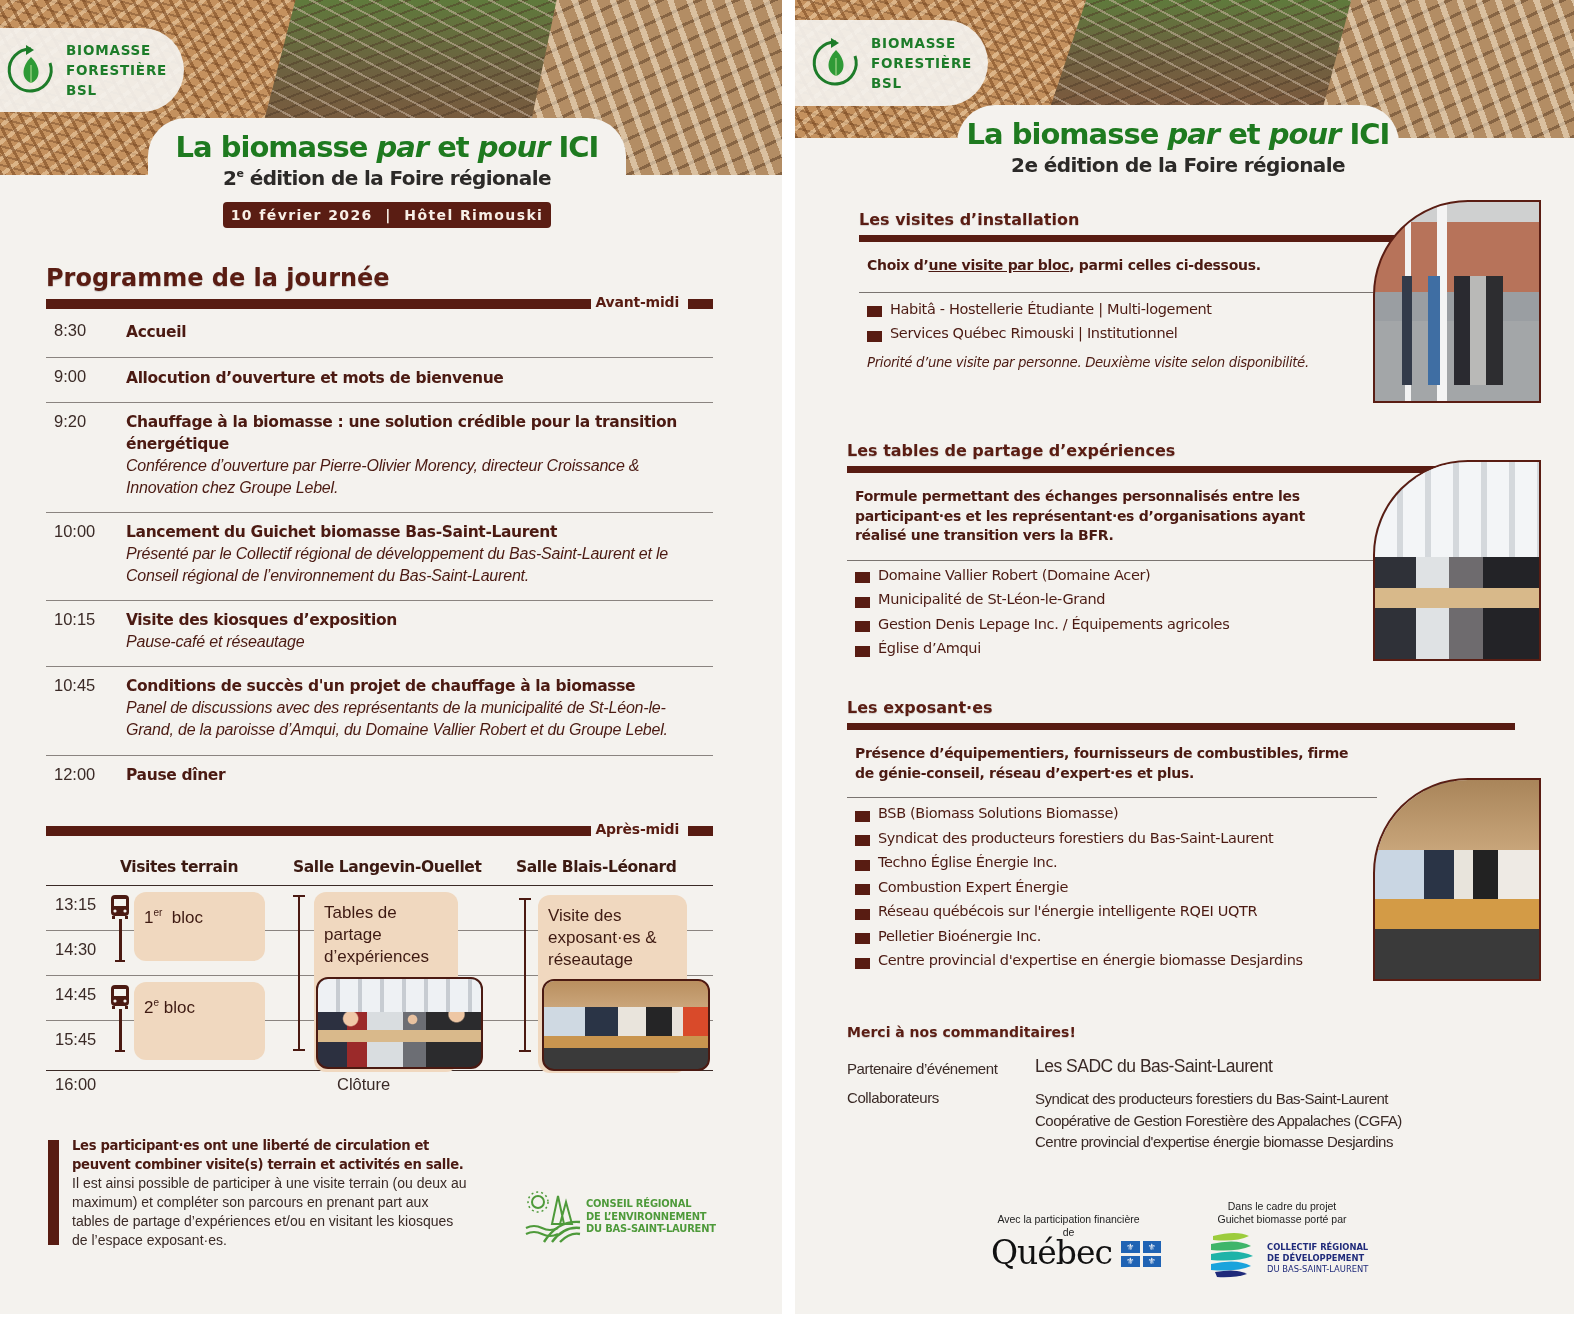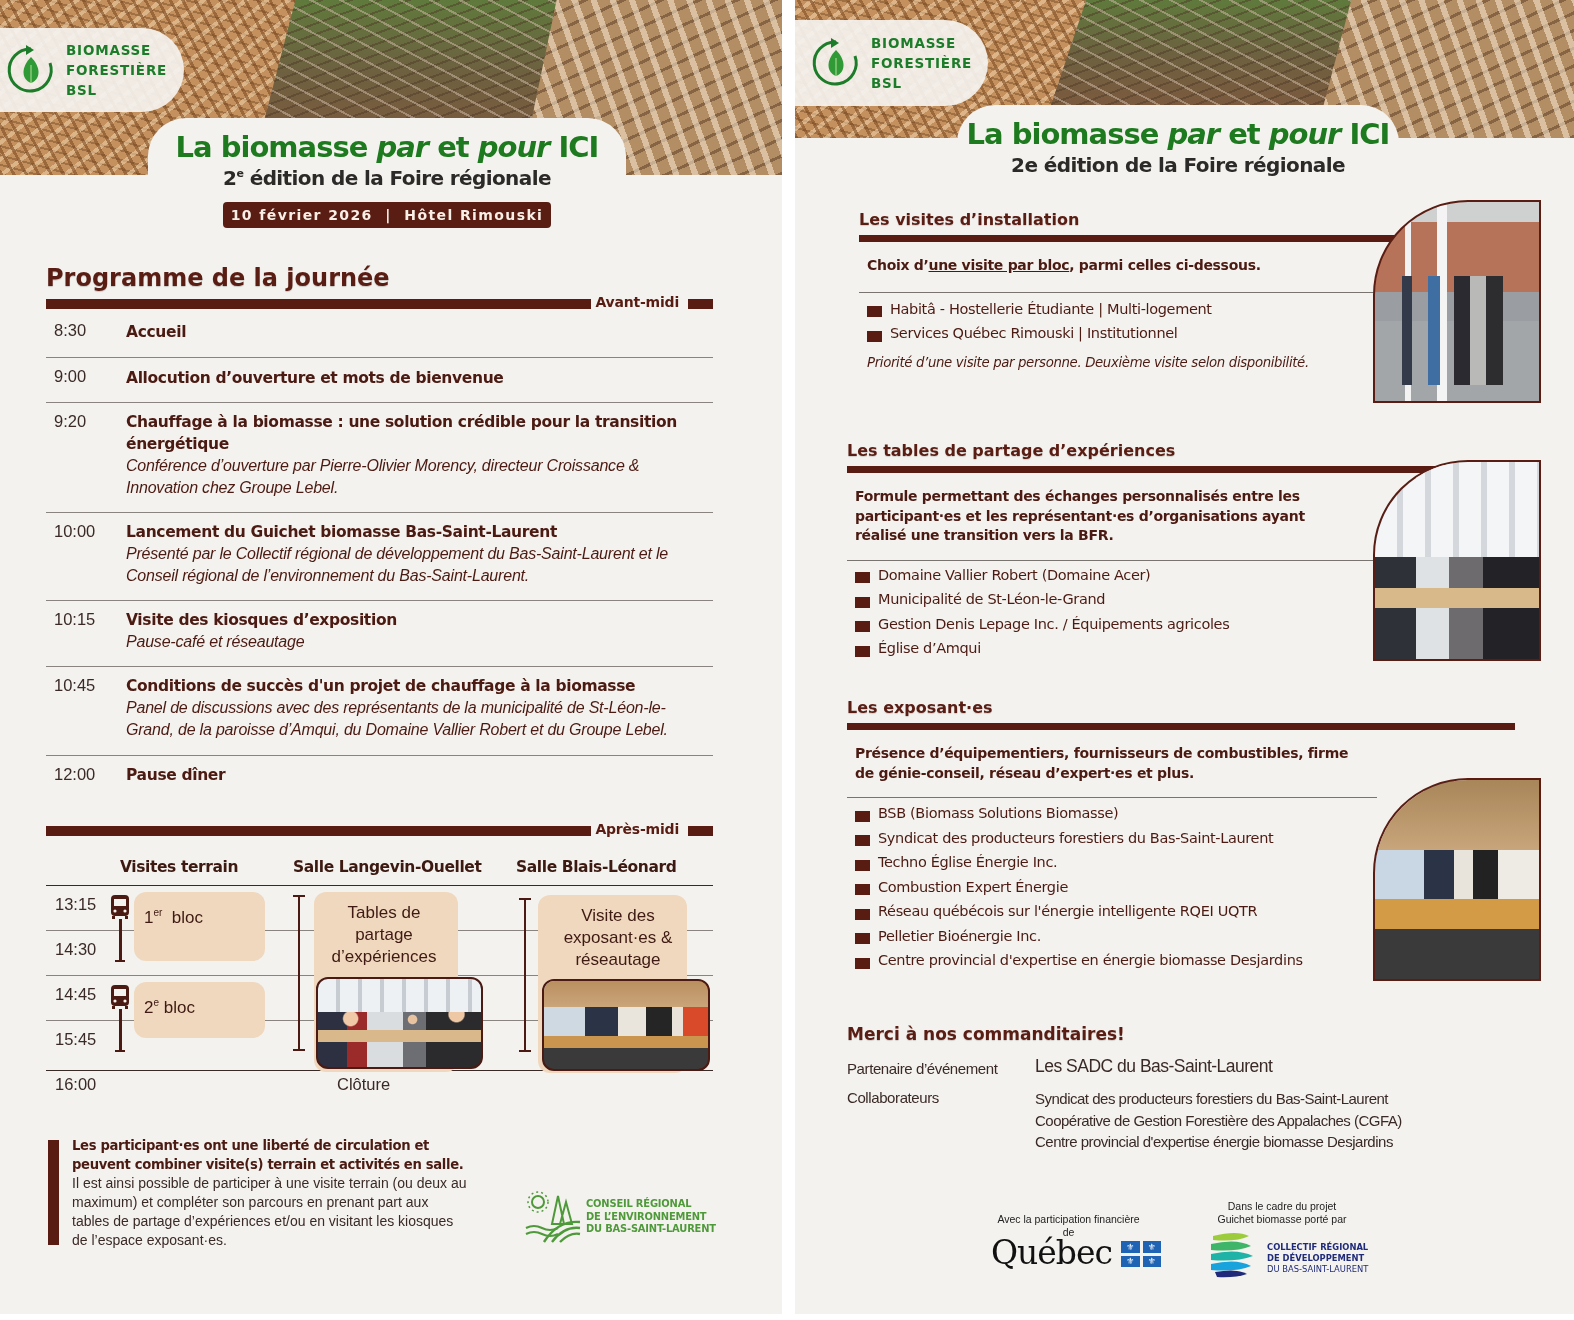--- a/index.html
+++ b/index.html
@@ -54,21 +54,21 @@
   .prog-row .time { position: absolute; left: 8px; top: 0; font-family: "Liberation Sans", sans-serif; font-size: 16.5px; color: #3a2a26; }
   .prog-row .ptitle { position: absolute; left: 80px; top: 0; width: 580px; font-family: "DejaVu Sans", sans-serif; font-weight: bold; font-size: 15.5px; color: #4b1a12; line-height: 22px; letter-spacing: -.35px; }
   .prog-row .pdesc { display: block; font-family: "Liberation Sans", sans-serif; font-weight: normal; font-style: italic; font-size: 16px; line-height: 22px; color: #4b1a12; letter-spacing: -.2px; }
 
   
   .col-head { position: absolute; top: 858px; font-family: "DejaVu Sans", sans-serif; font-weight: bold; font-size: 15.5px; color: #3c1a12; letter-spacing: -.4px; }
   .grid-line { position: absolute; left: 46px; width: 667px; height: 0; border-top: 1.5px solid #8a8480; }
   .grid-line.dark { border-top-color: #3a2a26; }
   .grid-time { position: absolute; left: 55px; font-family: "Liberation Sans", sans-serif; font-size: 16.5px; color: #3a2a26; }
   .block-box { position: absolute; background: #f0d8bf; border-radius: 12px; }
-  .block-box .blabel { position: absolute; left: 10px; top: 10px; font-family: "Liberation Sans", sans-serif; font-size: 17px; color: #3e1a12; line-height: 22px; text-align: center; }
+  .block-box .blabel { position: absolute; left: 10px; top: 10px; font-family: "Liberation Sans", sans-serif; font-size: 17px; color: #3e1a12; line-height: 22px; }
   .block-box .blabel sup { font-size: 10px; }
   .bus-icon { position: absolute; width: 22px; height: 26px; }
   .bus-stem { position: absolute; width: 3px; background: #4b1a12; }
   .bus-foot { position: absolute; width: 10px; height: 2px; background: #4b1a12; }
   .bracket { position: absolute; width: 12px; border-left: 0; }
   .bracket .v { position: absolute; left: 5px; top: 0; bottom: 0; width: 2px; background: #4b1a12; }
   .bracket .t, .bracket .b { position: absolute; left: 0; width: 12px; height: 2px; background: #4b1a12; }
   .bracket .t { top: 0; } .bracket .b { bottom: 0; }
   .photo { position: absolute; border: 2px solid #4b1a12; border-radius: 12px; overflow: hidden; }
   .photo-tables {
@@ -119,21 +119,21 @@
       linear-gradient(180deg, transparent 0 64%, #d8b98a 64% 74%, transparent 74%),
       linear-gradient(90deg, #2f3138 0 25%, #dfe2e4 25% 45%, #6e6b6e 45% 66%, #232327 66% 100%);
   }
   .r-photo-b::before { content:""; position:absolute; left:0; right:0; top:0; height:48%; background: repeating-linear-gradient(90deg, #f3f5f7 0 22px, #d4d8dc 22px 28px); }
   .r-photo-c { background:
       linear-gradient(180deg, transparent 0 60%, #d39b46 60% 75%, #3a3a3a 75%),
       linear-gradient(90deg, #c9d6e3 0 30%, #2a3446 30% 48%, #e8e4dc 48% 60%, #222 60% 75%, #eeeae4 75% 100%);
   }
   .r-photo-c::before { content:""; position:absolute; left:0; right:0; top:0; height:35%; background: linear-gradient(180deg, #a9855a, #c8a57a); }
 
-  .sponsor-title { position: absolute; left: 52px; top: 1024px; font-family: "DejaVu Sans", sans-serif; font-weight: bold; font-size: 17px; color: #5a1d13; text-shadow: 0 1px 1px rgba(0,0,0,.15); }
+  .sponsor-title { position: absolute; left: 52px; top: 1024px; font-family: "DejaVu Sans", sans-serif; font-weight: bold; font-size: 14px; color: #5a1d13; text-shadow: 0 1px 1px rgba(0,0,0,.15); }
   .sponsor-label { position: absolute; left: 52px; font-family: "Liberation Sans", sans-serif; font-size: 15px; color: #3a2a26; letter-spacing: -.4px; }
   .sponsor-value { position: absolute; left: 240px; font-family: "Liberation Sans", sans-serif; font-size: 15px; line-height: 21.5px; color: #3a2a26; letter-spacing: -.5px; }
   .sponsor-value.big { font-size: 17.5px; }
 
   .funder-caption { position: absolute; font-family: "Liberation Sans", sans-serif; font-size: 10.5px; color: #222; text-align: center; line-height: 12.5px; }
   .quebec-word { position: absolute; left: 196px; top: 1233px; font-family: "DejaVu Serif", serif; font-size: 33px; color: #111; letter-spacing: -1px; }
   .quebec-flag { position: absolute; left: 326px; top: 1241px; width: 40px; height: 26px; display: grid; grid-template-columns: 1fr 1fr; grid-gap: 3px; }
   .quebec-flag span { background: #1f63b4; color: #fff; font-size: 9px; display: flex; align-items: center; justify-content: center; }
   .crd-mark { position: absolute; left: 412px; top: 1230px; width: 50px; height: 48px; }
   .crd-text { position: absolute; left: 472px; top: 1241px; font-family: "DejaVu Sans", sans-serif; font-size: 9.5px; line-height: 11px; color: #1f2a7a; font-weight: bold; transform: scaleX(.88); transform-origin: left; }
@@ -249,21 +249,21 @@
   <svg class="bus-icon" style="left:109px;top:984px;" viewBox="0 0 22 26">
     <rect x="2" y="1" width="18" height="21" rx="4" fill="#4b1a12"></rect>
     <rect x="5" y="5" width="12" height="7" fill="#f4f2ee"></rect>
     <circle cx="6" cy="17" r="1.6" fill="#f4f2ee"></circle>
       <circle cx="16" cy="17" r="1.6" fill="#f4f2ee"></circle>
     <rect x="3" y="22" width="3" height="3" fill="#4b1a12"></rect>
       <rect x="16" y="22" width="3" height="3" fill="#4b1a12"></rect>
   </svg>
   <div class="bus-stem" style="left:119px;top:1009px;height:42px;"></div>
   <div class="bus-foot" style="left:115px;top:1050px;"></div>
-  <div class="block-box" style="left:134px;top:982px;width:131px;height:56px;">
+  <div class="block-box" style="left:134px;top:982px;width:131px;height:78px;">
     <span class="blabel"><span>2</span><sup>e</sup><span style="white-space:pre;"> bloc</span></span>
   </div>
 
   <div class="bracket" style="left:293px;top:895px;height:156px;">
       <div class="v"></div>
       <div class="t"></div>
       <div class="b"></div>
     </div>
   <div class="block-box" style="left:314px;top:892px;width:144px;height:180px;">
     <span class="blabel" style="width:120px;">Tables de partage d’expériences</span>

